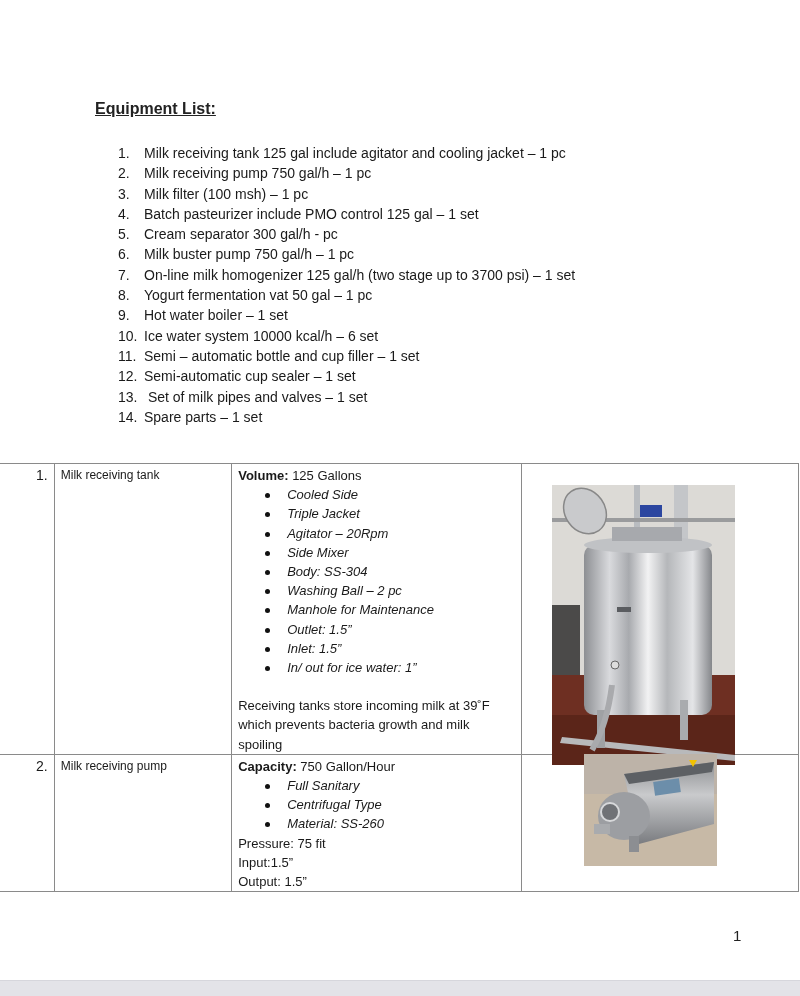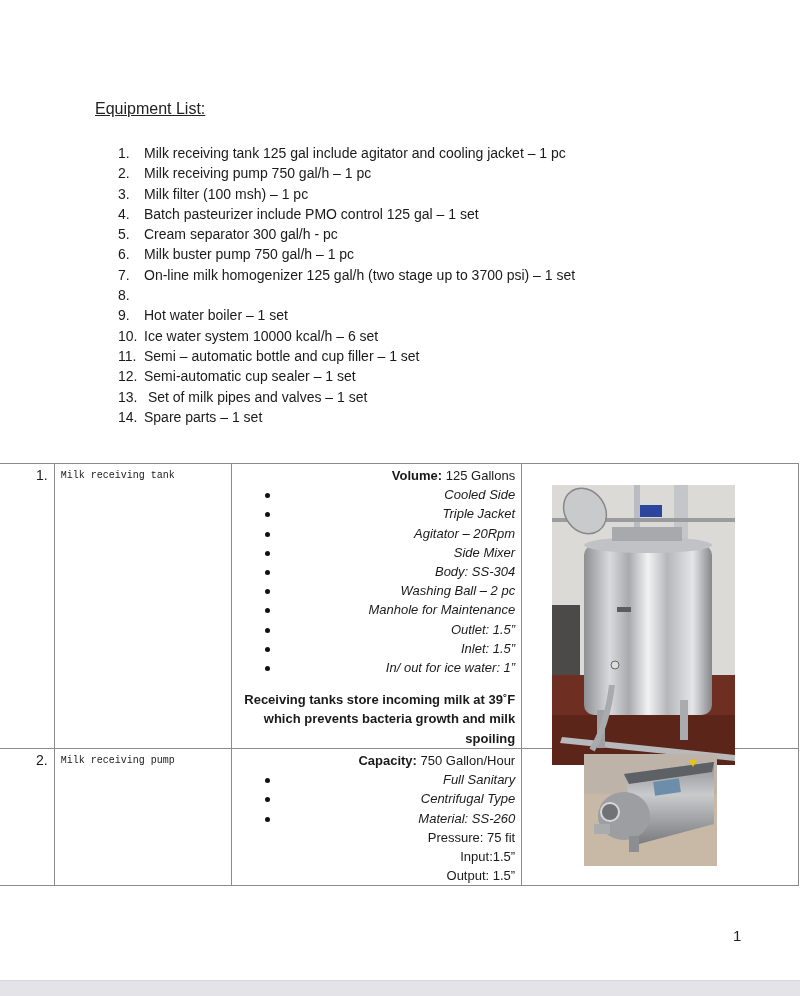--- a/index.html
+++ b/index.html
@@ -2,46 +2,46 @@
 <html><head>
   <meta charset="utf-8">
   <style>
     html, body { margin: 0; padding: 0; }
     body {
       width: 800px; height: 996px; background: #ffffff; position: relative; overflow: hidden;
       font-family: "Liberation Sans", "DejaVu Sans", sans-serif; color: #1a1a1a;
     }
     .heading {
       position: absolute; left: 95px; top: 100px;
-      font-size: 16px; font-weight: normal; text-decoration: underline;
+      font-size: 16px; font-weight: bold; text-decoration: underline;
       color: #222;
     }
     .equip-list {
       position: absolute; left: 118px; top: 143px; margin: 0; padding: 0; list-style: none;
       font-size: 14px; line-height: 20.3px;
     }
     .equip-list li { display: flex; white-space: nowrap; }
     .equip-list .num { display: inline-block; width: 26px; }
     table.spec {
       position: absolute; left: -2px; top: 463px; border-collapse: collapse;
       font-size: 13px; line-height: 19.2px; width: 801px;
     }
     table.spec td { border: 1px solid #8a8a8a; vertical-align: top; padding: 2px 6px 0 6px; }
     td.c-num { width: 42px; text-align: right; padding-right: 12px; font-size: 14px; }
-    td.c-name { width: 162px; font-size: 10px; padding-left: 8px; font-family: Liberation Mono, monospace; }
-    td.c-spec { width: 273px; text-align: right; }
+    td.c-name { width: 162px; font-size: 12px; padding-left: 8px; }
+    td.c-spec { width: 273px; }
     td.c-img { width: 260px; position: relative; }
     .spec-head b { font-weight: bold; }
     ul.bullets { margin: 0; padding: 0; list-style: none; font-style: italic; }
     ul.bullets li { position: relative; padding-left: 49px; }
     ul.bullets li::before {
       content: ""; position: absolute; left: 27px; top: 8px; width: 5px; height: 5px;
       border-radius: 50%; background: #111;
     }
-    .note { margin-top: 13px; font-weight: bold; }
+    .note { margin-top: 19px; }
     .row1 td { height: 282px; }
     .row2 td { height: 127px; }
     .photo { position: absolute; overflow: hidden; }
     .photo-tank { left: 30px; top: 21px; width: 183px; height: 280px; z-index: 2; }
     .photo-pump { left: 62px; top: 290px; width: 133px; height: 112px; z-index: 3; }
     .page-number { position: absolute; left: 733px; top: 927px; font-size: 15px; color: #222; }
     .footer-bar { position: absolute; left: 0; top: 980px; width: 800px; height: 16px; background: #e3e3e8; border-top: 1px solid #d6d6dc; }
   </style>
 </head>
 <body>
@@ -72,20 +72,21 @@
   <li>
       <span class="num">6.</span>
       <span>Milk buster pump 750 gal/h – 1 pc</span>
     </li>
   <li>
       <span class="num">7.</span>
       <span>On-line milk homogenizer 125 gal/h (two stage up to 3700 psi) – 1 set</span>
     </li>
   <li>
       <span class="num">8.</span>
+      <span>Yogurt fermentation vat 50 gal – 1 pc</span>
     </li>
   <li>
       <span class="num">9.</span>
       <span>Hot water boiler – 1 set</span>
     </li>
   <li>
       <span class="num">10.</span>
       <span>Ice water system 10000 kcal/h – 6 set</span>
     </li>
   <li>

